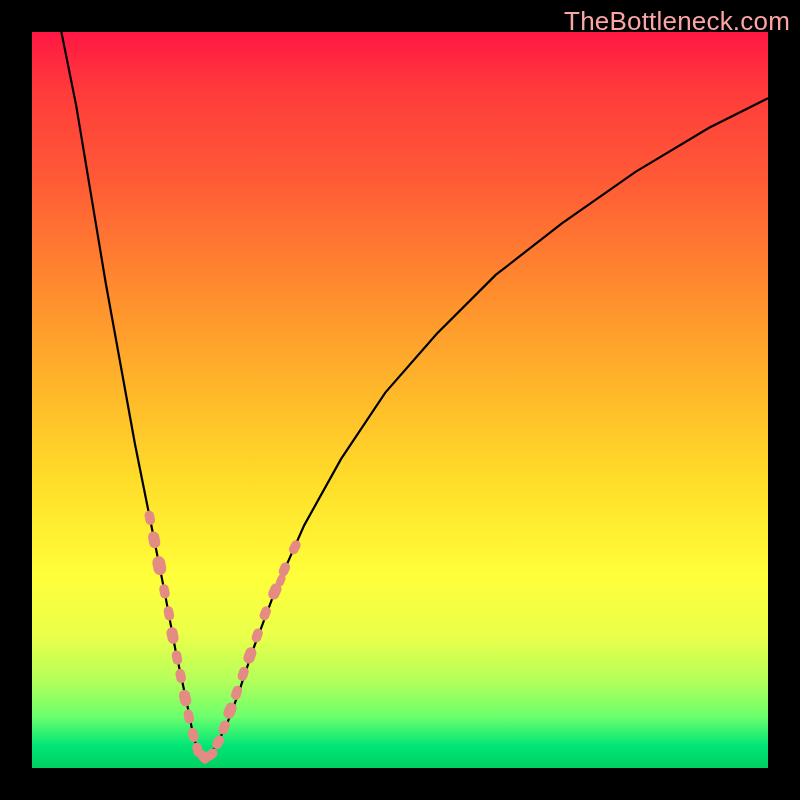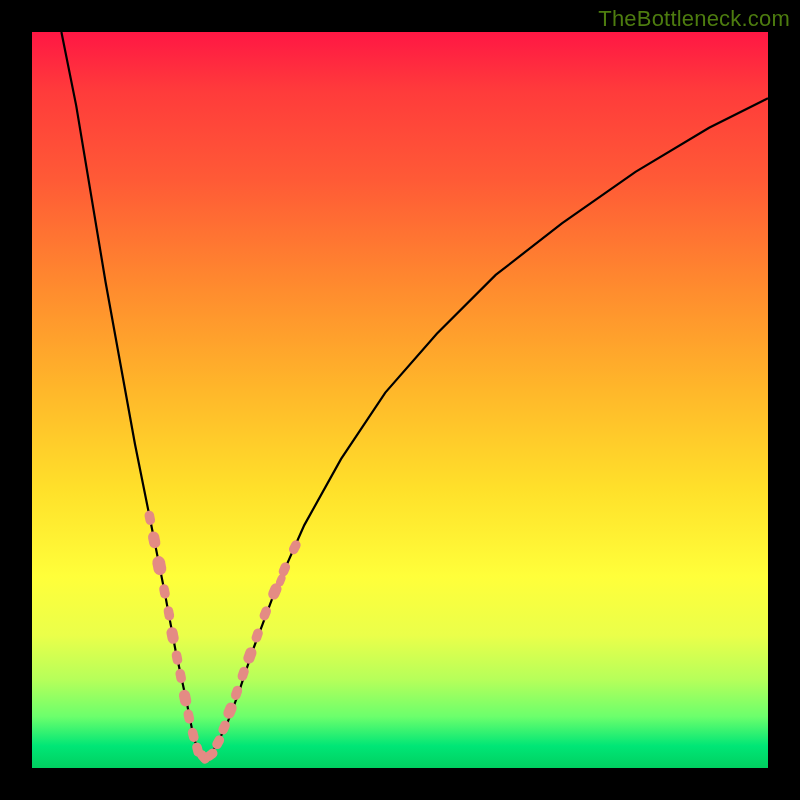--- a/index.html
+++ b/index.html
@@ -39,22 +39,22 @@
       #b6ff5a 88%,
       #6cff6c 93%,
       #00e676 97%,
       #00d060 100%
     );
   }
   .watermark {
     position: absolute;
     top: 6px;
     right: 10px;
-    color: #4d7c0f;
-    font-size: 22px;
+    color: #fca5a5;
+    font-size: 26px;
     font-weight: 500;
     letter-spacing: 0.2px;
     user-select: none;
   }
   svg.curve {
     position: absolute;
     left: 0;
     top: 0;
     width: 736px;
     height: 736px;

